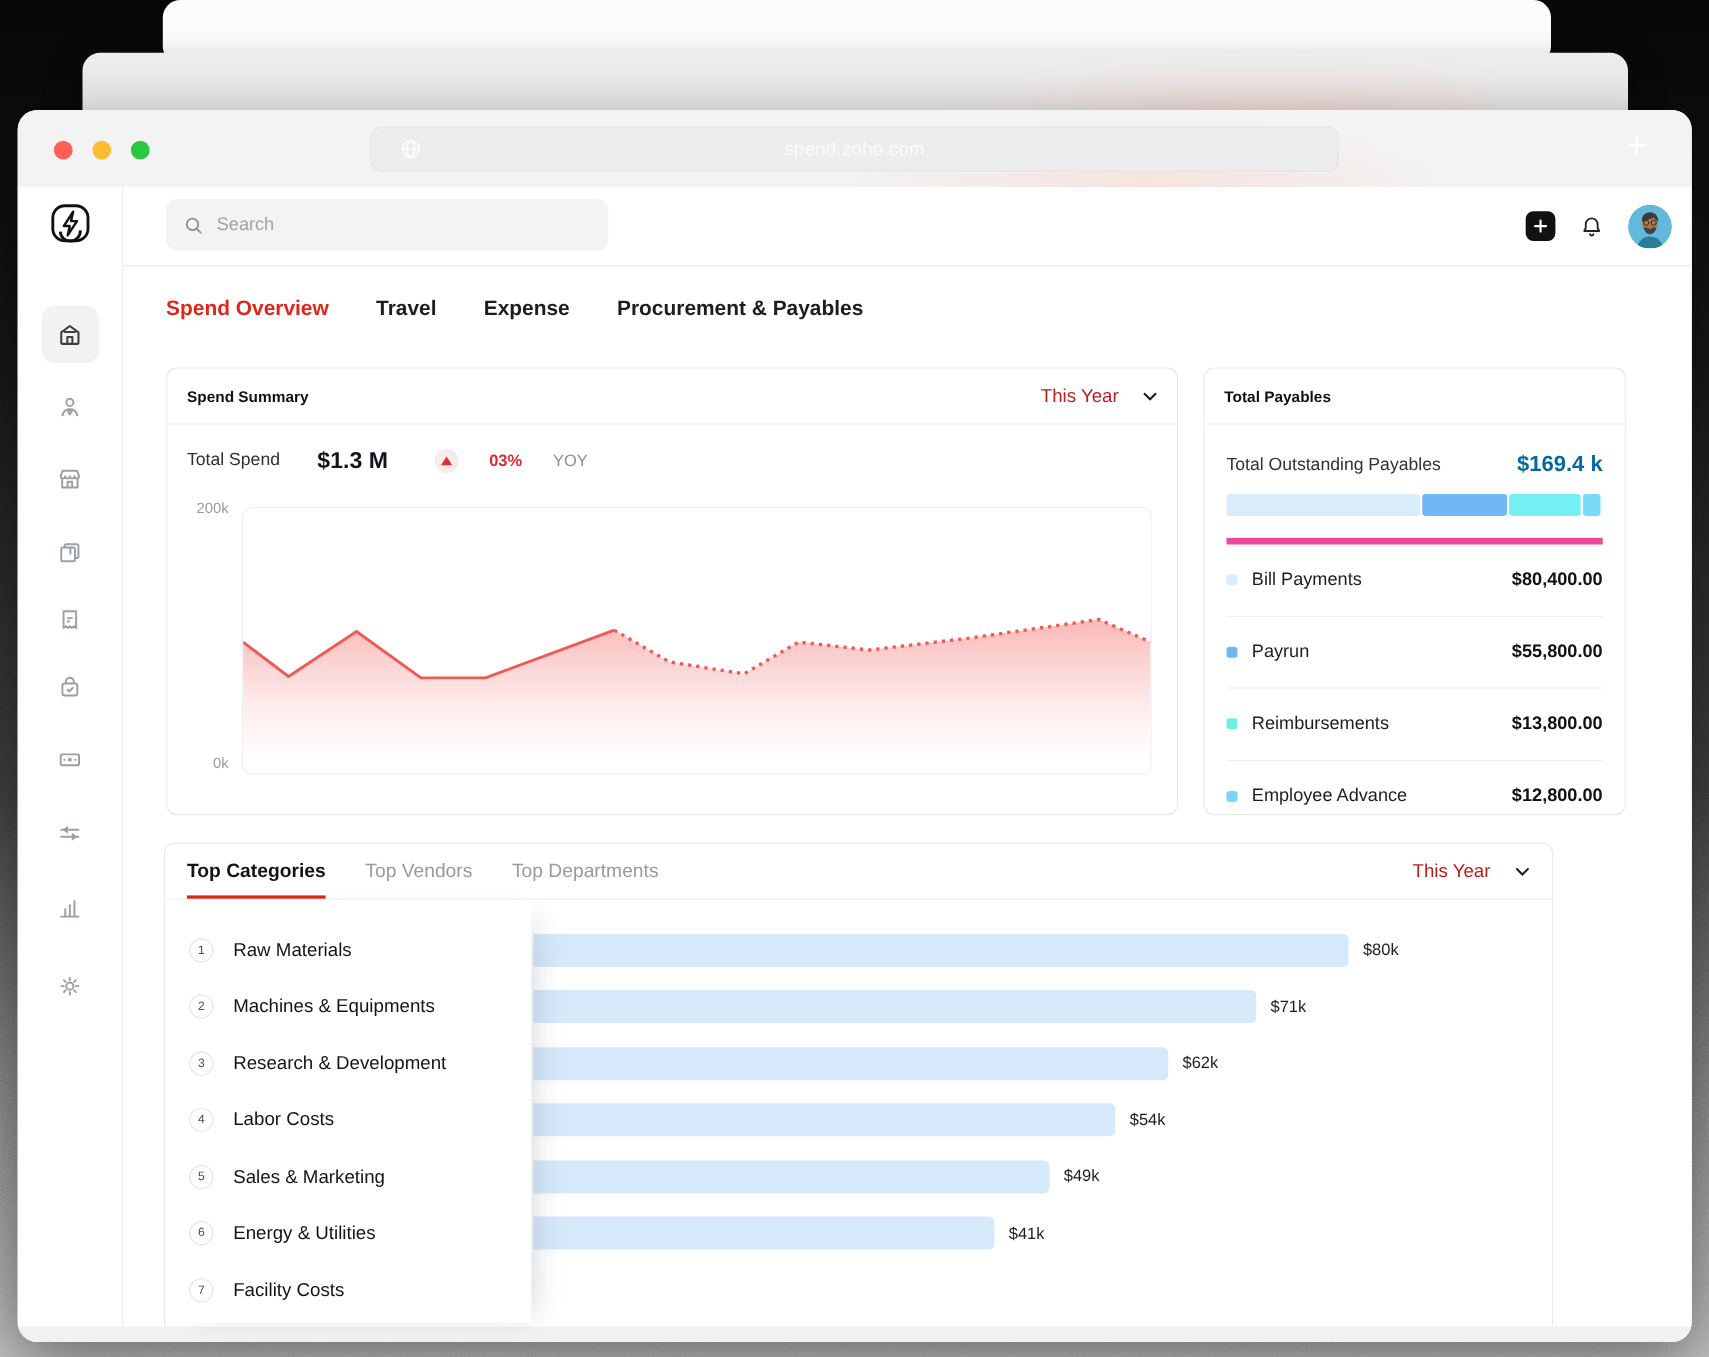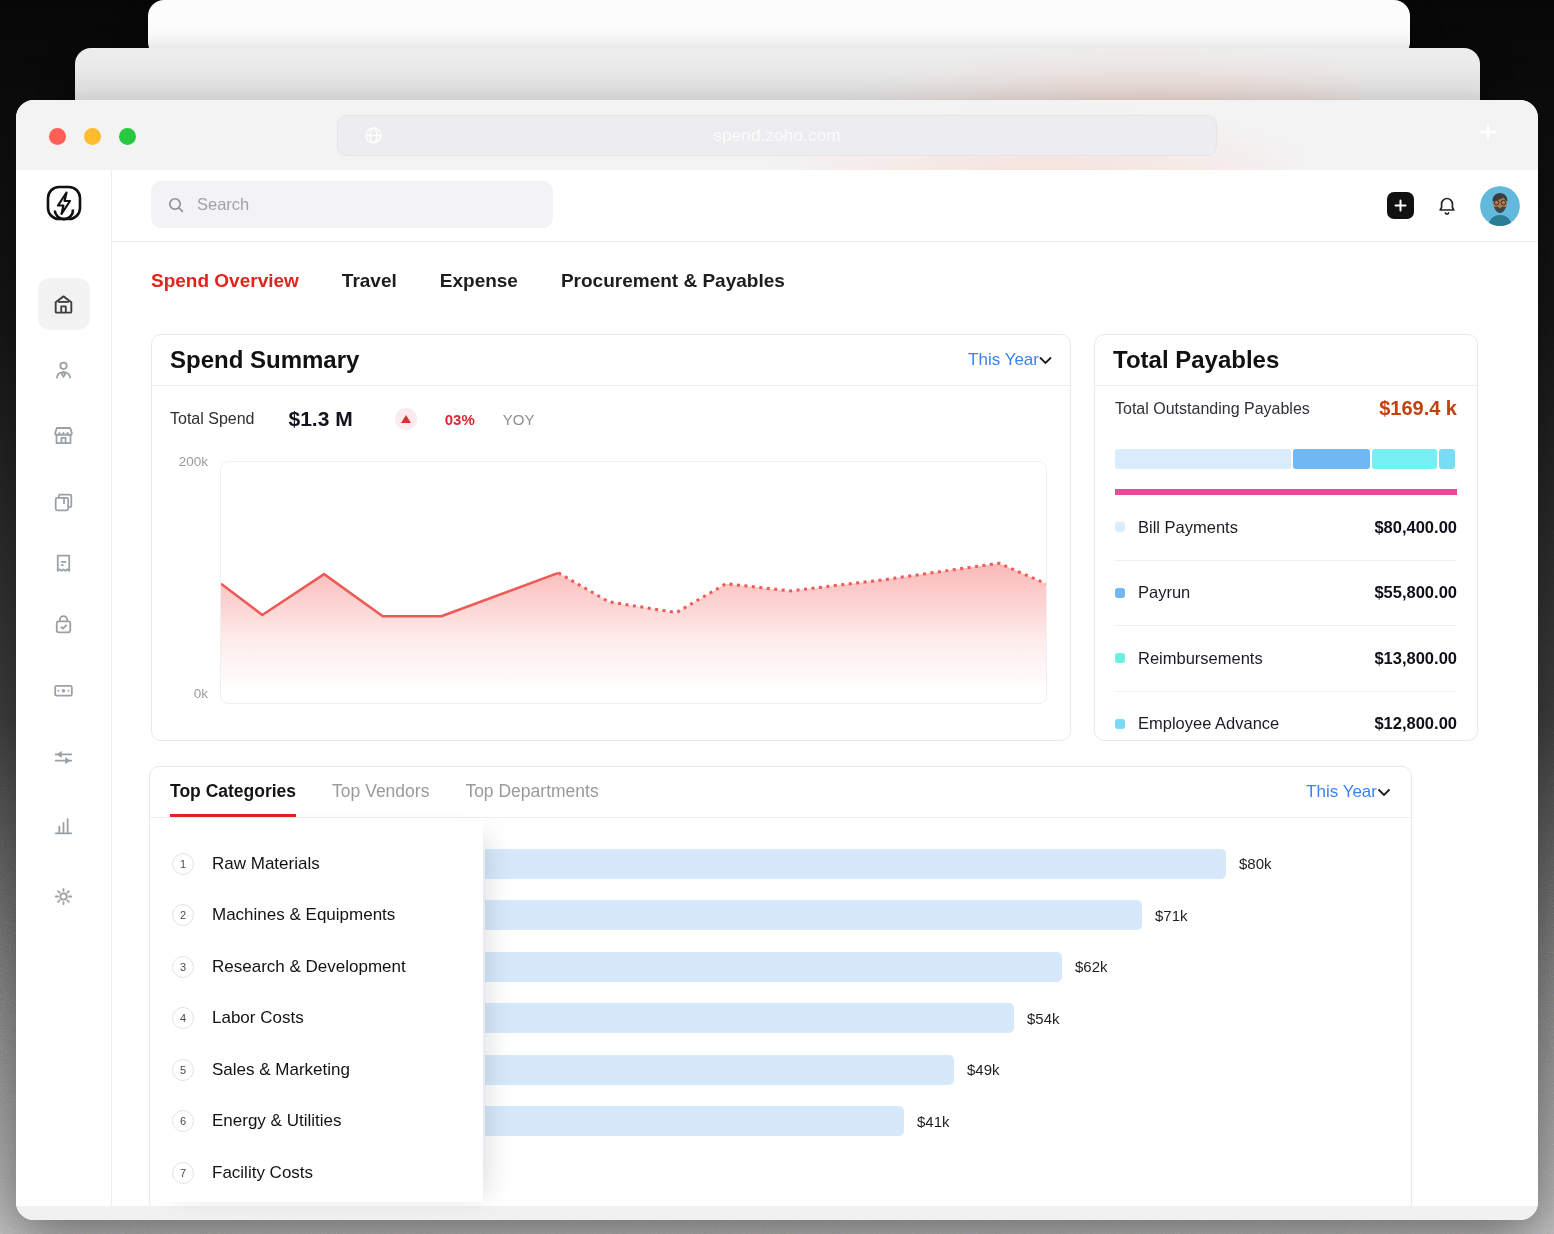--- a/index.html
+++ b/index.html
@@ -50,38 +50,38 @@
   .hdr-right{position:absolute;right:18px;top:0;height:71px;display:flex;align-items:center;gap:21px;}
   .add-btn{width:27px;height:27px;background:#111;border-radius:7px;display:flex;align-items:center;justify-content:center;border:none;}
   .avatar{width:40px;height:40px;border-radius:50%;overflow:hidden;}
   
   .content{position:absolute;left:0;top:72px;right:0;bottom:0;}
   .tabs{position:absolute;left:39px;top:28px;display:flex;gap:43px;}
   .tab{font-size:19px;font-weight:600;color:#1d1d1d;}
   .tab.active{color:#df261b;}
   .card{position:absolute;background:#fff;border:1px solid #e9e9e9;border-radius:10px;box-sizing:border-box;}
   .card-hdr{height:51px;border-bottom:1px solid #eeeeee;display:flex;align-items:center;padding:0 18px;box-sizing:border-box;}
-  .card-title{font-size:24px;font-weight:700;color:#111;}
-  .period{margin-left:auto;display:flex;align-items:center;gap:0;font-size:17px;color:#3b82f6;font-weight:500;}
+  .card-title{font-size:14px;font-weight:700;color:#111;}
+  .period{margin-left:auto;display:flex;align-items:center;gap:22px;font-size:17px;color:#b91c1c;font-weight:500;}
   
   #card-spend{left:39px;top:92px;width:920px;height:407px;}
   .totspend-row{position:absolute;left:18px;top:72px;display:flex;align-items:center;gap:28px;}
   .totspend-label{font-size:16px;color:#2f2f2f;}
   .totspend-value{font-size:21px;font-weight:700;color:#13131f;margin-left:6px;}
   .yoy-badge{width:22px;height:22px;border-radius:50%;background:#fcebec;display:flex;align-items:center;justify-content:center;margin-left:14px;}
   .yoy-badge .tri{width:0;height:0;border-left:5px solid transparent;border-right:5px solid transparent;border-bottom:8px solid #df2f34;}
   .yoy-pct{font-size:15px;font-weight:700;color:#df2730;}
   .yoy-lbl{font-size:15px;color:#8f8f92;}
   .axis-lbl{position:absolute;left:4px;width:52px;text-align:right;font-size:13.5px;color:#9b9b9e;}
   .plot{position:absolute;left:68px;top:126px;width:825px;height:241px;border:1px solid #efeff0;border-radius:8px;overflow:hidden;}
   
   #card-payables{left:982px;top:92px;width:384px;height:407px;}
-  .out-row{position:absolute;left:20px;right:20px;top:62px;display:flex;align-items:center;}
+  .out-row{position:absolute;left:20px;right:20px;top:76px;display:flex;align-items:center;}
   .out-label{font-size:16px;color:#30303a;}
-  .out-value{margin-left:auto;font-size:20px;font-weight:700;color:#c2410c;}
+  .out-value{margin-left:auto;font-size:20px;font-weight:700;color:#0369a1;}
   .pbar{position:absolute;left:20px;right:20px;top:114px;height:20px;display:flex;gap:2px;}
   .pbar .seg{height:100%;border-radius:3px;}
   .pay-rows{position:absolute;left:20px;right:20px;top:154px;}
   .pay-row{height:64.5px;display:flex;align-items:center;border-top:1px solid #f0f0f1;}
   .pay-row:first-child{border-top:6px solid #ec4899;}
   .swatch{width:10px;height:10px;border-radius:3px;margin-right:13px;flex:none;}
   .pay-label{font-size:16.5px;color:#1c1c24;}
   .pay-value{margin-left:auto;font-size:16.5px;font-weight:600;color:#101018;}
   
   #card-top{left:37px;top:524px;width:1263px;height:446px;}

